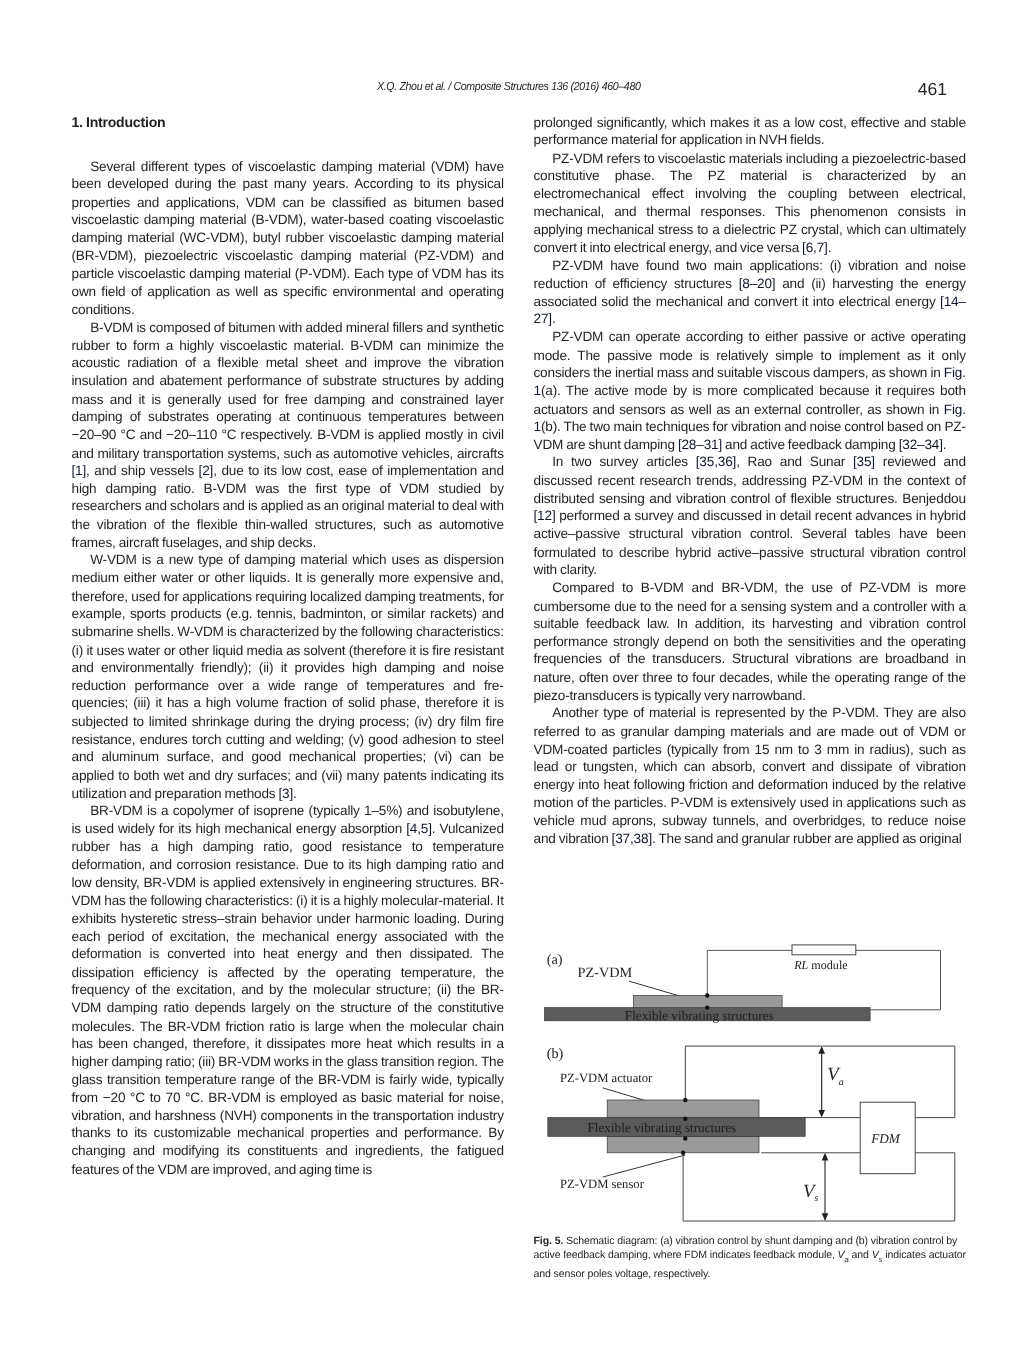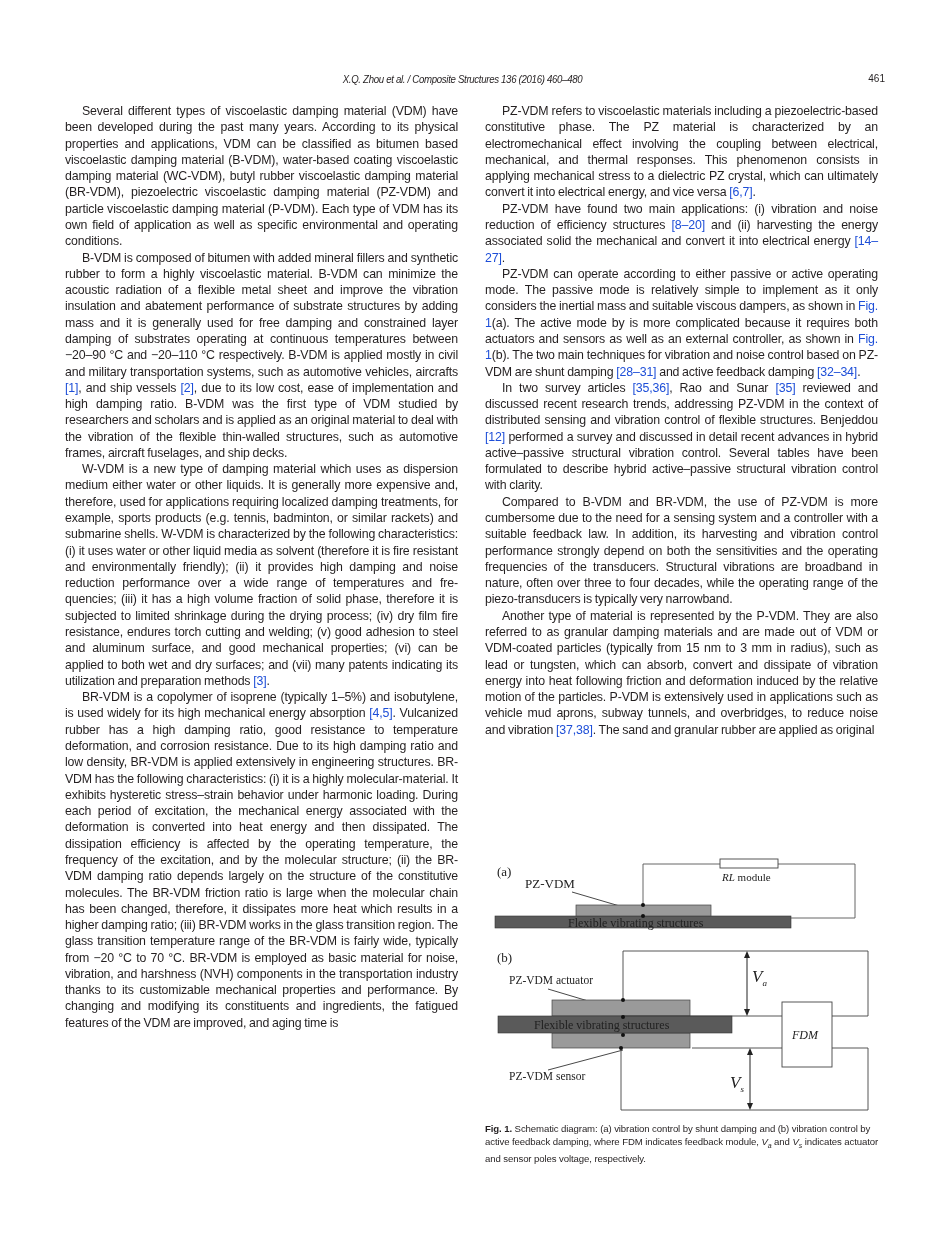--- a/index.html
+++ b/index.html
@@ -2,52 +2,54 @@
 <html><head>
 <meta charset="utf-8">
 <style>
   html, body { margin: 0; padding: 0; background: #ffffff; }
   body { width: 925px; height: 1234px; position: relative; overflow: hidden;
          font-family: "Liberation Sans", "DejaVu Sans", sans-serif; color: #231f20; }
   .running-head { position: absolute; top: 73px; left: 0; width: 925px; height: 14px; }
   .running-head .journal { position: absolute; left: 0; width: 925px; text-align: center;
          font-family: "Liberation Sans", sans-serif; font-style: italic; font-size: 10.5px;
          letter-spacing: -0.35px; transform: scaleX(0.92); }
-  .running-head .pageno { position: absolute; right: 40px; font-size: 10px; }
+  .running-head .pageno { position: absolute; right: 64px; font-size: 16px; }
   .col { position: absolute; width: 393px; font-size: 12.35px; line-height: 16.28px;
          text-align: justify; hyphens: manual; letter-spacing: -0.15px; word-spacing: -0.5px; }
   .col-left { left: 65px; top: 103px; }
   .col-right { left: 485px; top: 103px; }
   h2 { font-size: 12.8px; font-weight: bold; margin: 0 0 24px 0; line-height: 16px; letter-spacing: -0.2px; }
   p { margin: 0; text-indent: 17px; }
   p.noindent { text-indent: 0; }
-  .cite { color: #1d4ed8; }
+  .cite { color: #0f172a; }
   .figure { position: absolute; left: 490px; top: 852px; width: 400px; height: 265px; }
   .figure svg { display: block; }
   .caption { position: absolute; left: 485px; top: 1122px; width: 395px; font-size: 9.6px;
              line-height: 13px; text-align: left; letter-spacing: -0.1px; }
   .caption b { font-weight: bold; }
   .svgtext { font-family: "Liberation Serif", "DejaVu Serif", serif; }
 </style>
 </head>
 <body>
 
 <div class="running-head">
   <div class="journal">X.Q. Zhou et al. / Composite Structures 136 (2016) 460–480</div>
   <div class="pageno">461</div>
 </div>
 
 <div class="col col-left">
+  <h2>1. Introduction</h2>
   <p>Several different types of viscoelastic damping material (VDM) have been developed during the past many years. According to its physical properties and applications, VDM can be classified as bitumen based viscoelastic damping material (B-VDM), water-based coating viscoelastic damping material (WC-VDM), butyl rubber viscoelastic damping material (BR-VDM), piezoelec­tric viscoelastic damping material (PZ-VDM) and particle viscoelastic damping material (P-VDM). Each type of VDM has its own field of application as well as specific environmental and operating conditions.</p>
   <p><span>B-VDM is composed of bitumen with added mineral fillers and synthetic rubber to form a highly viscoelastic material. B-VDM can minimize the acoustic radiation of a flexible metal sheet and improve the vibration insulation and abatement performance of substrate structures by adding mass and it is generally used for free damping and constrained layer damping of substrates operat­ing at continuous temperatures between −20–90&nbsp;°C and −20–110&nbsp;°C respectively. B-VDM is applied mostly in civil and military transportation systems, such as automotive vehicles, aircrafts </span><span class="cite">[1]</span><span>, and ship vessels </span><span class="cite">[2]</span><span>, due to its low cost, ease of implementation and high damping ratio. B-VDM was the first type of VDM studied by researchers and scholars and is applied as an original material to deal with the vibration of the flexible thin-walled structures, such as automotive frames, aircraft fuselages, and ship decks.</span></p>
   <p><span>W-VDM is a new type of damping material which uses as dis­persion medium either water or other liquids. It is generally more expensive and, therefore, used for applications requiring localized damping treatments, for example, sports products (e.g. tennis, bad­minton, or similar rackets) and submarine shells. W-VDM is char­acterized by the following characteristics: (i) it uses water or other liquid media as solvent (therefore it is fire resistant and environ­mentally friendly); (ii) it provides high damping and noise reduction performance over a wide range of temperatures and fre­quencies; (iii) it has a high volume fraction of solid phase, therefore it is subjected to limited shrinkage during the drying process; (iv) dry film fire resistance, endures torch cutting and welding; (v) good adhesion to steel and aluminum surface, and good mechani­cal properties; (vi) can be applied to both wet and dry surfaces; and (vii) many patents indicating its utilization and preparation methods </span><span class="cite">[3]</span><span>.</span></p>
   <p><span>BR-VDM is a copolymer of isoprene (typically 1–5%) and isobu­tylene, is used widely for its high mechanical energy absorption </span><span class="cite">[4,5]</span><span>. Vulcanized rubber has a high damping ratio, good resistance to temperature deformation, and corrosion resistance. Due to its high damping ratio and low density, BR-VDM is applied exten­sively in engineering structures. BR-VDM has the following charac­teristics: (i) it is a highly molecular-material. It exhibits hysteretic stress–strain behavior under harmonic loading. During each period of excitation, the mechanical energy associated with the deforma­tion is converted into heat energy and then dissipated. The dissipa­tion efficiency is affected by the operating temperature, the frequency of the excitation, and by the molecular structure; (ii) the BR-VDM damping ratio depends largely on the structure of the constitutive molecules. The BR-VDM friction ratio is large when the molecular chain has been changed, therefore, it dissipates more heat which results in a higher damping ratio; (iii) BR-VDM works in the glass transition region. The glass transition temperature range of the BR-VDM is fairly wide, typically from −20&nbsp;°C to 70&nbsp;°C. BR-VDM is employed as basic material for noise, vibration, and harshness (NVH) components in the transportation industry thanks to its customizable mechanical properties and performance. By changing and modifying its constituents and ingredients, the fatigued features of the VDM are improved, and aging time is</span></p>
 </div>
 
 <div class="col col-right">
+  <p class="noindent">prolonged significantly, which makes it as a low cost, effective and stable performance material for application in NVH fields.</p>
   <p><span>PZ-VDM refers to viscoelastic materials including a piezoelectric-based constitutive phase. The PZ material is charac­terized by an electromechanical effect involving the coupling between electrical, mechanical, and thermal responses. This phe­nomenon consists in applying mechanical stress to a dielectric PZ crystal, which can ultimately convert it into electrical energy, and vice versa </span><span class="cite">[6,7]</span><span>.</span></p>
   <p><span>PZ-VDM have found two main applications: (i) vibration and noise reduction of efficiency structures </span><span class="cite">[8–20]</span><span> and (ii) harvesting the energy associated solid the mechanical and convert it into elec­trical energy </span><span class="cite">[14–27]</span><span>.</span></p>
   <p><span>PZ-VDM can operate according to either passive or active oper­ating mode. The passive mode is relatively simple to implement as it only considers the inertial mass and suitable viscous dampers, as shown in </span><span class="cite">Fig. 1</span><span>(a). The active mode by is more complicated because it requires both actuators and sensors as well as an exter­nal controller, as shown in </span><span class="cite">Fig. 1</span><span>(b). The two main techniques for vibration and noise control based on PZ-VDM are shunt damping </span><span class="cite">[28–31]</span><span> and active feedback damping </span><span class="cite">[32–34]</span><span>.</span></p>
   <p><span>In two survey articles </span><span class="cite">[35,36]</span><span>, Rao and Sunar </span><span class="cite">[35]</span><span> reviewed and discussed recent research trends, addressing PZ-VDM in the con­text of distributed sensing and vibration control of flexible struc­tures. Benjeddou </span><span class="cite">[12]</span><span> performed a survey and discussed in detail recent advances in hybrid active–passive structural vibration con­trol. Several tables have been formulated to describe hybrid active–passive structural vibration control with clarity.</span></p>
   <p>Compared to B-VDM and BR-VDM, the use of PZ-VDM is more cumbersome due to the need for a sensing system and a controller with a suitable feedback law. In addition, its harvesting and vibra­tion control performance strongly depend on both the sensitivities and the operating frequencies of the transducers. Structural vibra­tions are broadband in nature, often over three to four decades, while the operating range of the piezo-transducers is typically very narrowband.</p>
   <p><span>Another type of material is represented by the P-VDM. They are also referred to as granular damping materials and are made out of VDM or VDM-coated particles (typically from 15&nbsp;nm to 3&nbsp;mm in radius), such as lead or tungsten, which can absorb, convert and dissipate of vibration energy into heat following friction and defor­mation induced by the relative motion of the particles. P-VDM is extensively used in applications such as vehicle mud aprons, sub­way tunnels, and overbridges, to reduce noise and vibration </span><span class="cite">[37,38]</span><span>. The sand and granular rubber are applied as original</span></p>
 </div>
 
 <div class="figure">
   <svg width="400" height="265" viewBox="0 0 400 265" xmlns="http://www.w3.org/2000/svg">
@@ -104,14 +106,14 @@
 
       <circle cx="133" cy="58" r="2" fill="#111"></circle>
       <circle cx="133" cy="75" r="2" fill="#111"></circle>
       <circle cx="133" cy="93" r="2" fill="#111"></circle>
       <circle cx="131" cy="106" r="2" fill="#111"></circle>
     </g>
   </svg>
 </div>
 
 <div class="caption">
-  <b>Fig. 1.</b><span>  Schematic diagram: (a) vibration control by shunt damping and (b) vibration control by active feedback damping, where FDM indicates feedback module, </span><i>V</i><sub style="font-style:italic;font-size:7px;">a</sub><span> and </span><i>V</i><sub style="font-style:italic;font-size:7px;">s</sub><span> indicates actuator and sensor poles voltage, respectively.</span>
+  <b>Fig. 5.</b><span>  Schematic diagram: (a) vibration control by shunt damping and (b) vibration control by active feedback damping, where FDM indicates feedback module, </span><i>V</i><sub style="font-style:italic;font-size:7px;">a</sub><span> and </span><i>V</i><sub style="font-style:italic;font-size:7px;">s</sub><span> indicates actuator and sensor poles voltage, respectively.</span>
 </div>
 
 </body></html>

